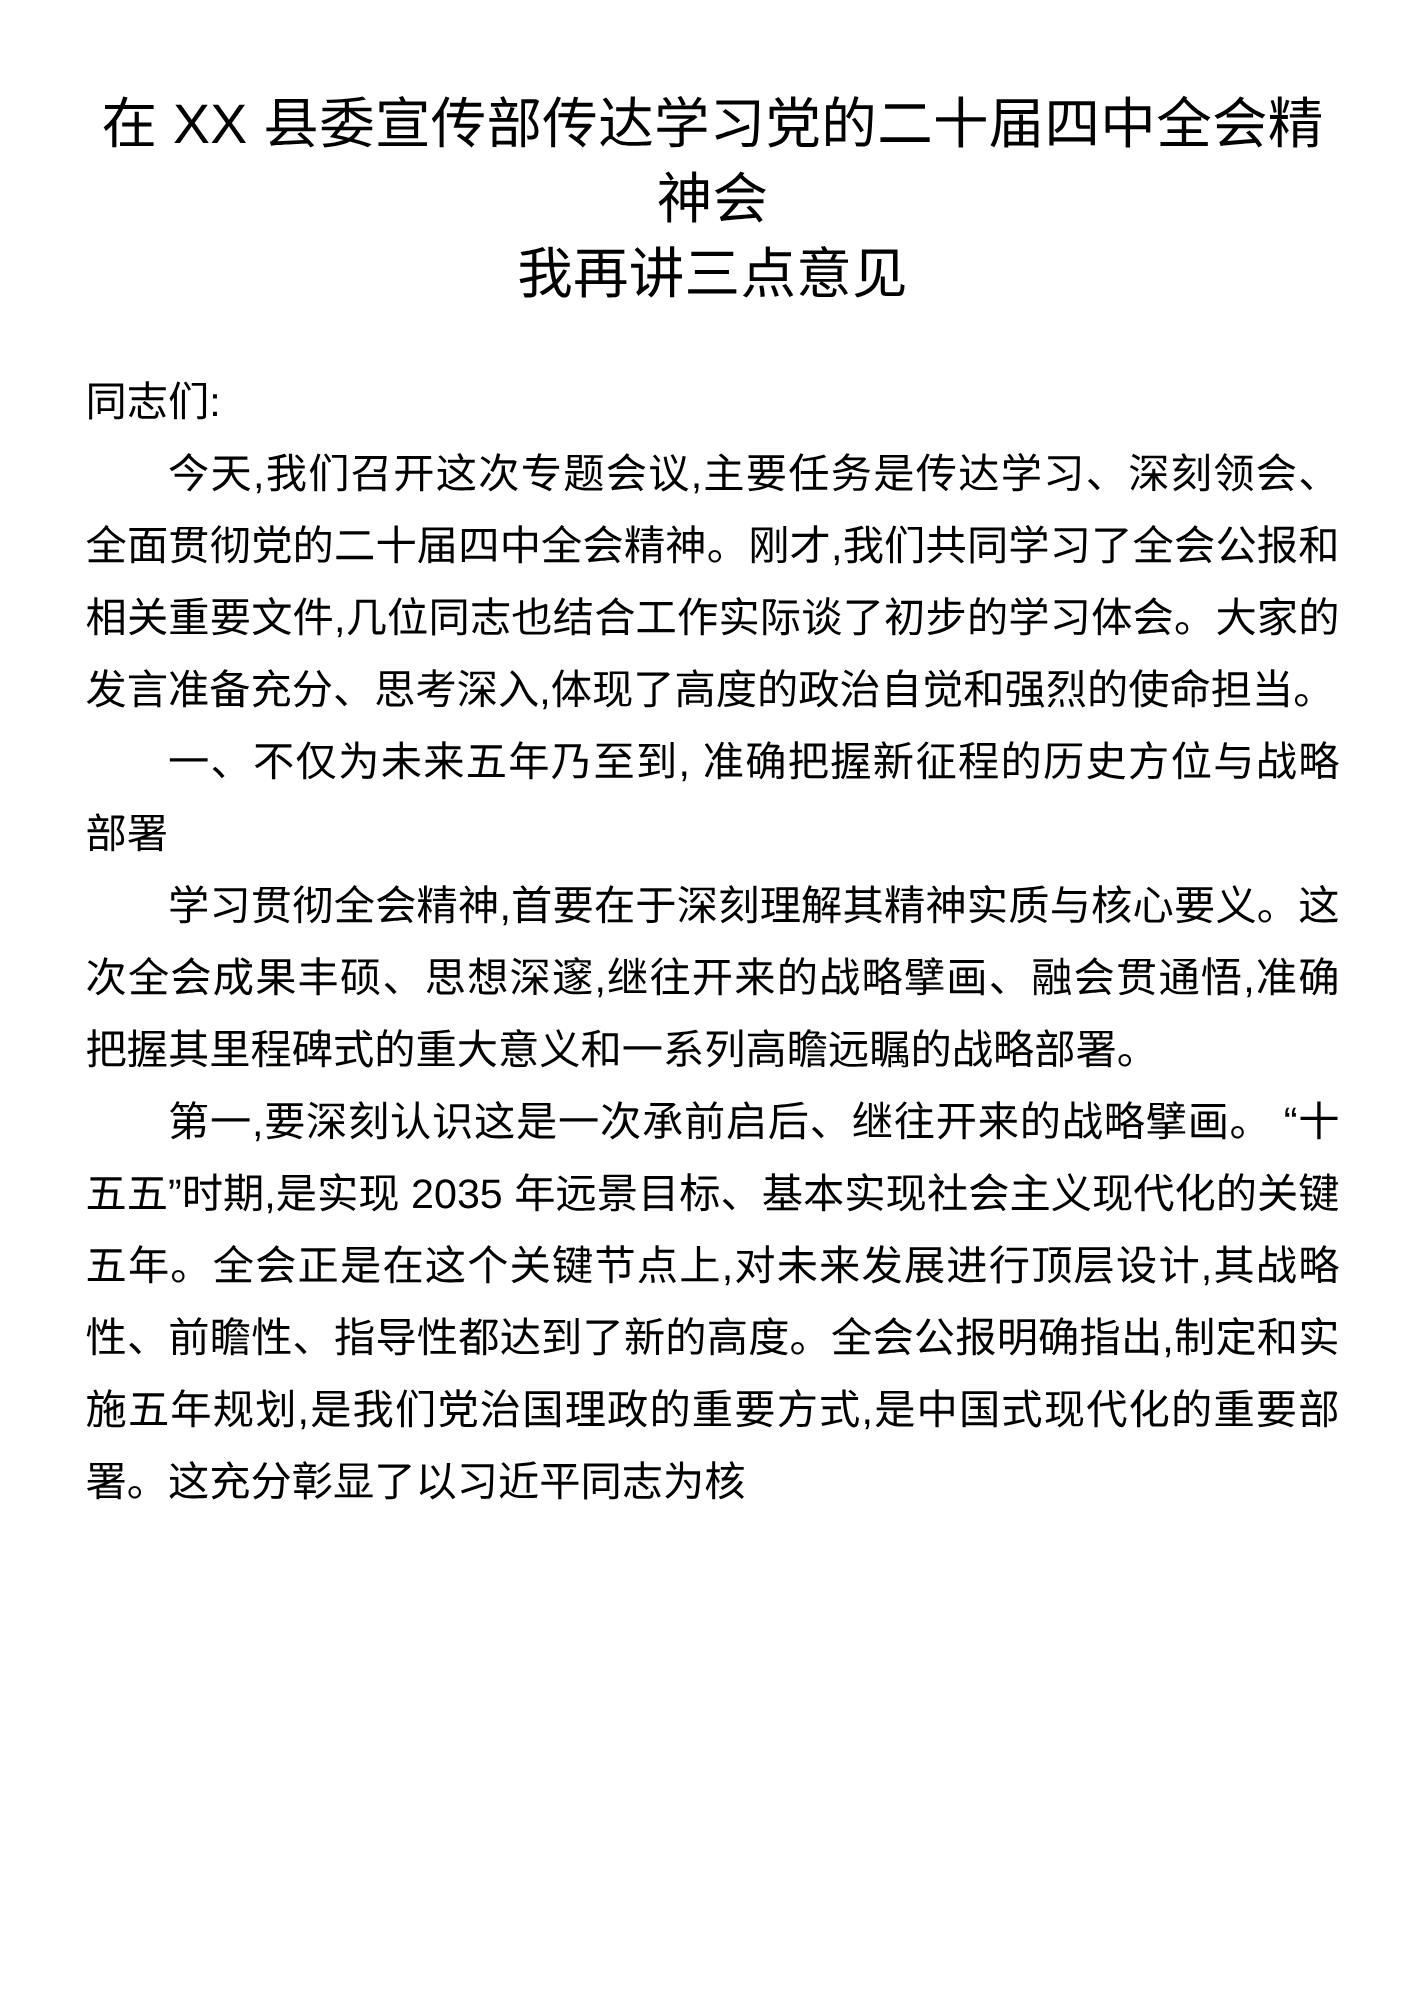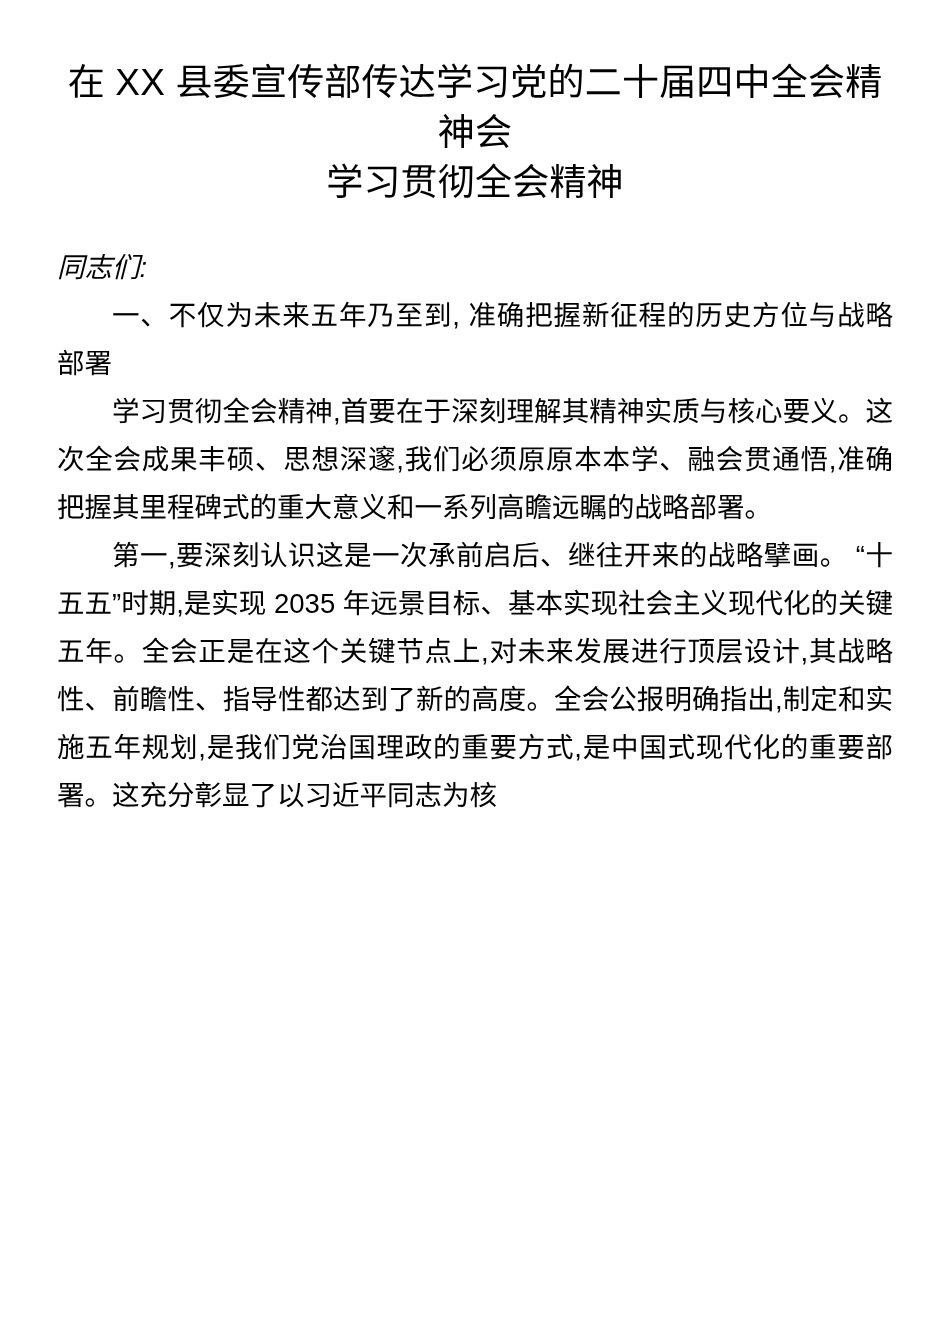--- a/index.html
+++ b/index.html
@@ -51,21 +51,20 @@
     line-height: 48px;
     text-align: justify;
     text-justify: inter-ideograph;
     word-break: break-all;
     color: #000000;
     letter-spacing: 0px;
   }
 
   p.para.salutation {
     text-indent: 0;
-    font-style: italic;
   }
 
   p.para.indent {
     text-indent: 2em;
   }
 
   p.para.heading {
     text-indent: 2em;
     font-weight: 400;
   }
@@ -75,23 +74,24 @@
     margin-bottom: 0;
   }
 </style>
 </head>
 <body>
 
 <div class="page">
 
   <h1 class="doc-title">
     <span>在 XX 县委宣传部传达学习党的二十届四中全会精神会</span><br>
-    <span>学习贯彻全会精神</span>
+    <span>我再讲三点意见</span>
   </h1>
 
   <div class="body-block">
     <p class="para salutation">同志们:</p>
+    <p class="para indent">今天,我们召开这次专题会议,主要任务是传达学习、深刻领会、全面贯彻党的二十届四中全会精神。刚才,我们共同学习了全会公报和相关重要文件,几位同志也结合工作实际谈了初步的学习体会。大家的发言准备充分、思考深入,体现了高度的政治自觉和强烈的使命担当。</p>
     <p class="para heading">一、不仅为未来五年乃至到, 准确把握新征程的历史方位与战略部署</p>
-    <p class="para indent">学习贯彻全会精神,首要在于深刻理解其精神实质与核心要义。这次全会成果丰硕、思想深邃,我们必须原原本本学、融会贯通悟,准确把握其里程碑式的重大意义和一系列高瞻远瞩的战略部署。</p>
+    <p class="para indent">学习贯彻全会精神,首要在于深刻理解其精神实质与核心要义。这次全会成果丰硕、思想深邃,继往开来的战略擘画、融会贯通悟,准确把握其里程碑式的重大意义和一系列高瞻远瞩的战略部署。</p>
     <p class="para indent">第一,要深刻认识这是一次承前启后、继往开来的战略擘画。 “十五五”时期,是实现 2035 年远景目标、基本实现社会主义现代化的关键五年。全会正是在这个关键节点上,对未来发展进行顶层设计,其战略性、前瞻性、指导性都达到了新的高度。全会公报明确指出,制定和实施五年规划,是我们党治国理政的重要方式,是中国式现代化的重要部署。这充分彰显了以习近平同志为核</p>
   </div>
 
 </div>
 
 </body></html>

